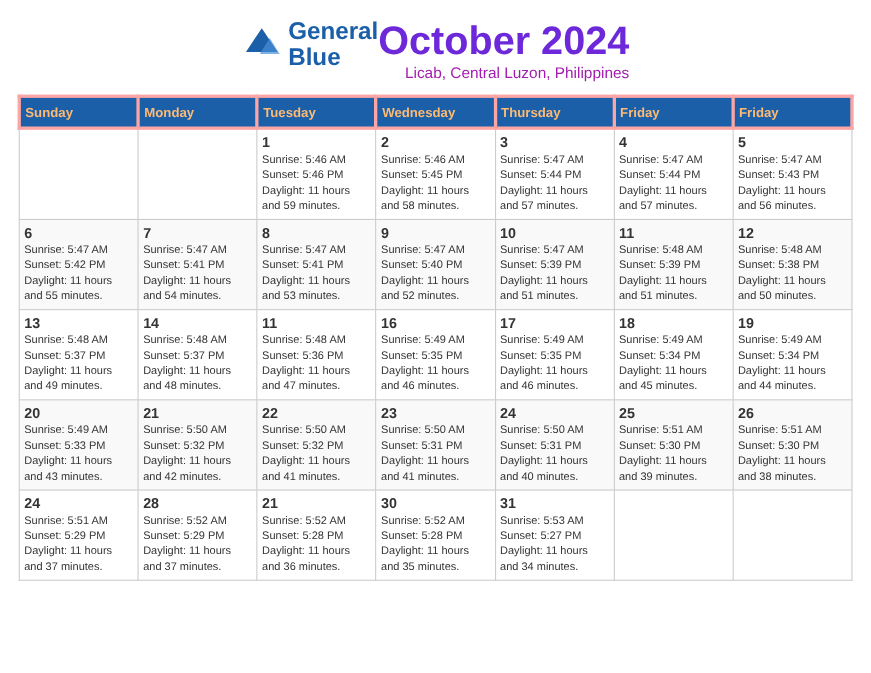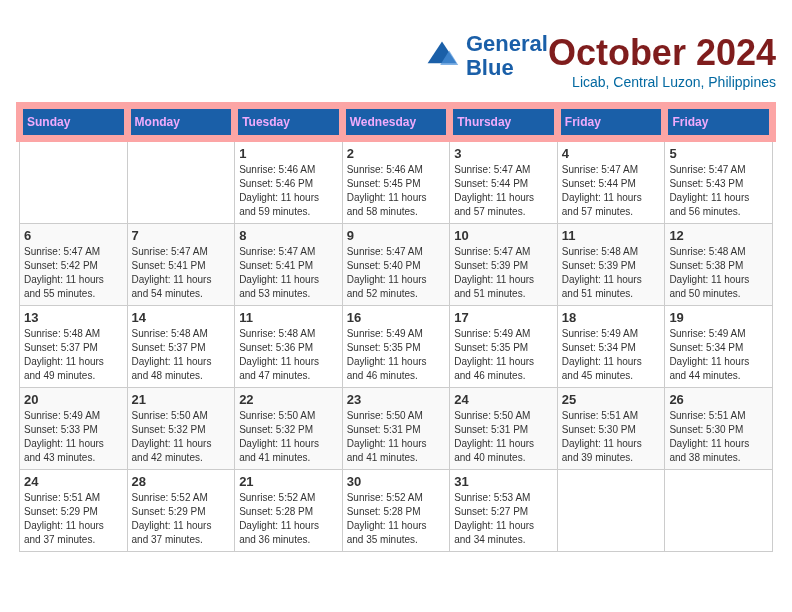--- a/index.html
+++ b/index.html
@@ -5,24 +5,23 @@
     * { box-sizing: border-box; margin: 0; padding: 0; }
     body {
       font-family: Arial, sans-serif;
       background: #fff;
       width: 792px;
       min-height: 612px;
       padding: 16px;
     }
     .header {
       display: flex;
-      justify-content: flex-end;
+      justify-content: center;
       align-items: flex-start;
       margin-bottom: 12px;
-      margin-top: 16px;
     }
     .logo {
       display: flex;
       align-items: center;
       gap: 6px;
     }
     .logo-text {
       font-size: 22px;
       font-weight: bold;
       color: #333;
@@ -34,38 +33,38 @@
     .logo-icon {
       width: 36px;
       height: 36px;
     }
     .title-area {
       text-align: right;
     }
     .month-title {
       font-size: 36px;
       font-weight: bold;
-      color: #7f1d1d;
+      color: #6d28d9;
     }
     .subtitle {
       font-size: 14px;
-      color: #0369a1;
+      color: #a21caf;
     }
     .calendar {
       width: 100%;
       border-collapse: collapse;
       font-size: 11px;
     }
     .calendar th {
       background-color: #1a5fa8;
-      color: #f0abfc;
+      color: #fdba74;
       padding: 6px 4px;
       text-align: left;
       font-size: 12px;
-      border: 7px solid #fca5a5;
+      border: 3px solid #fca5a5;
     }
     .calendar td {
       border: 1px solid #ccc;
       vertical-align: top;
       padding: 4px;
       width: calc(100% / 7);
       min-height: 80px;
       color: #333;
     }
     .day-num {

